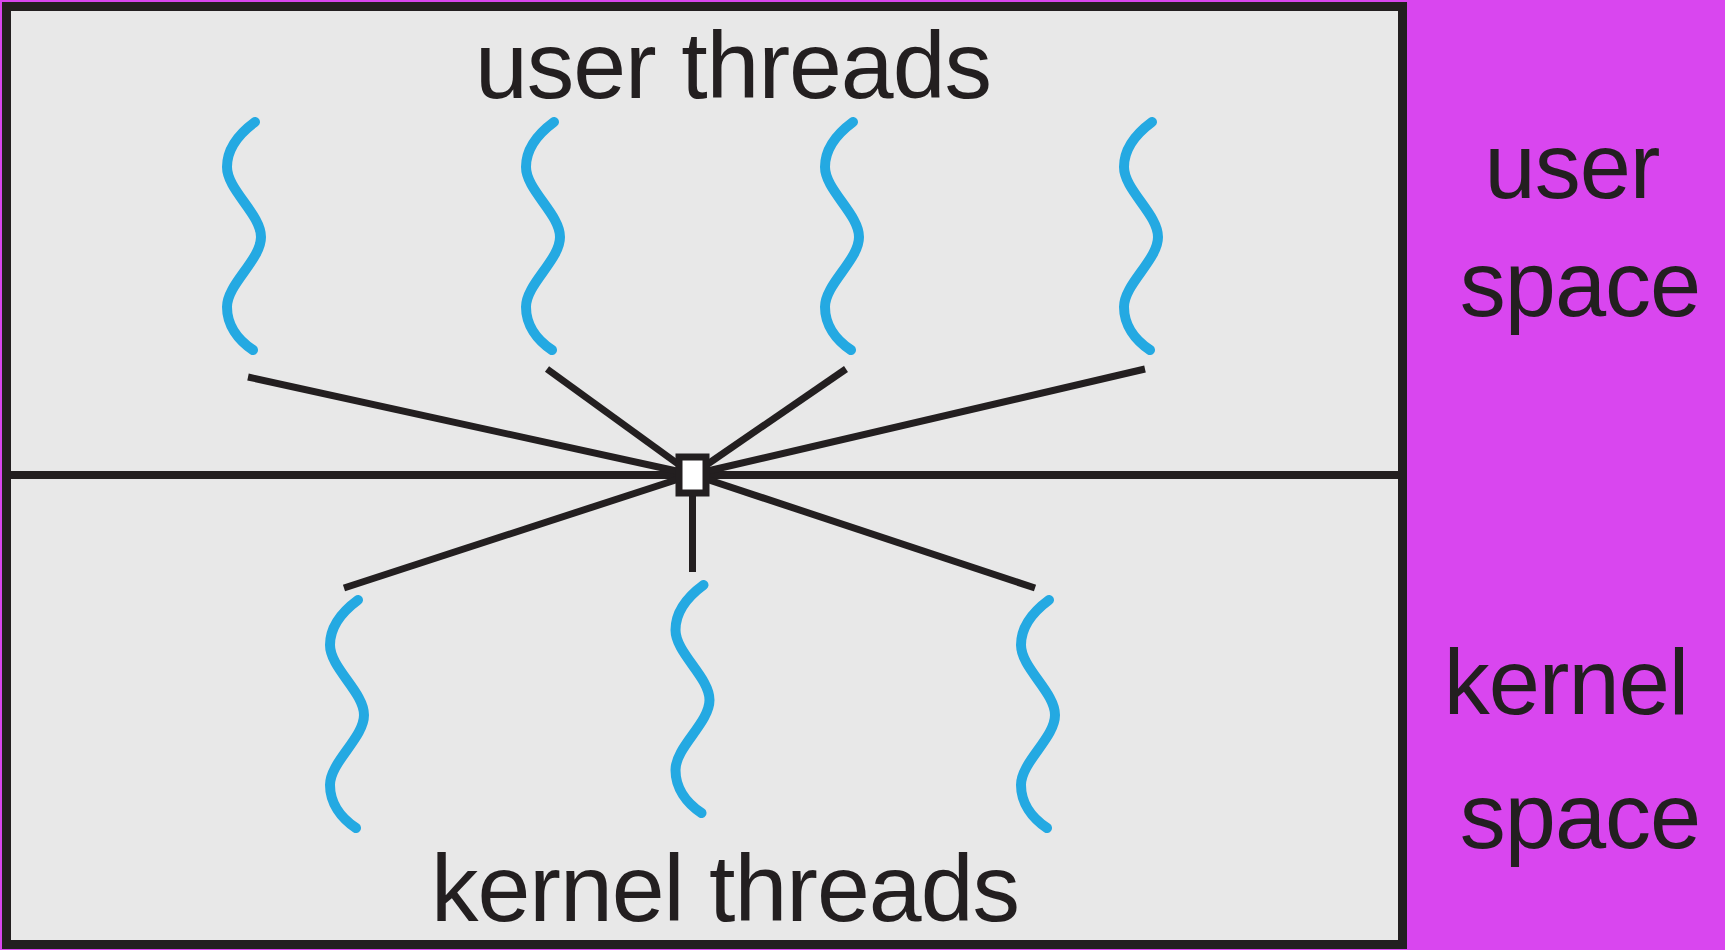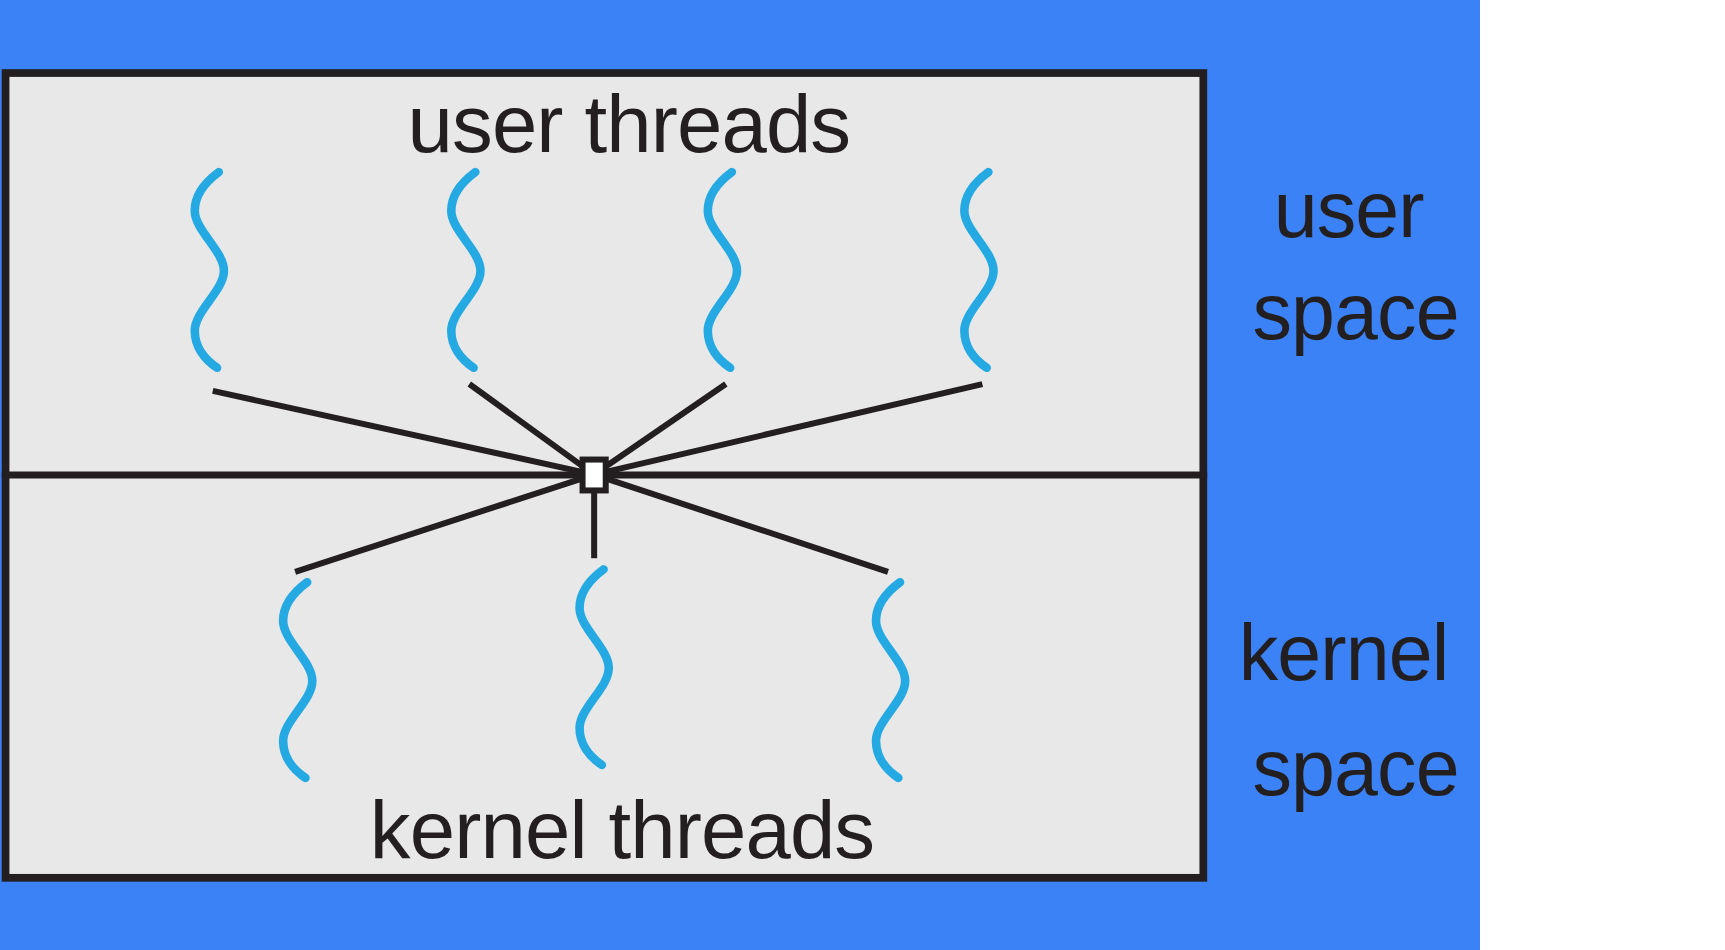--- a/index.html
+++ b/index.html
@@ -3,23 +3,23 @@
 <meta charset="utf-8">
 <style>
   html, body {
     margin: 0;
     padding: 0;
     background: #ffffff;
     font-family: "Liberation Sans", sans-serif;
   }
   .stage {
     position: relative;
-    width: 1480px;
+    width: 1725px;
     height: 950px;
-    background: #3b82f6;
+    background: #d946ef;
     overflow: hidden;
   }
   svg { display: block; width: 100%; height: 100%; }
   .fig-label {
     fill: #231f20;
     font-family: "Liberation Sans", sans-serif;
   }
   .title-label   { font-size: 95px; letter-spacing: -1px; }
   .space-label   { font-size: 92px; letter-spacing: -1px; }
 </style>

